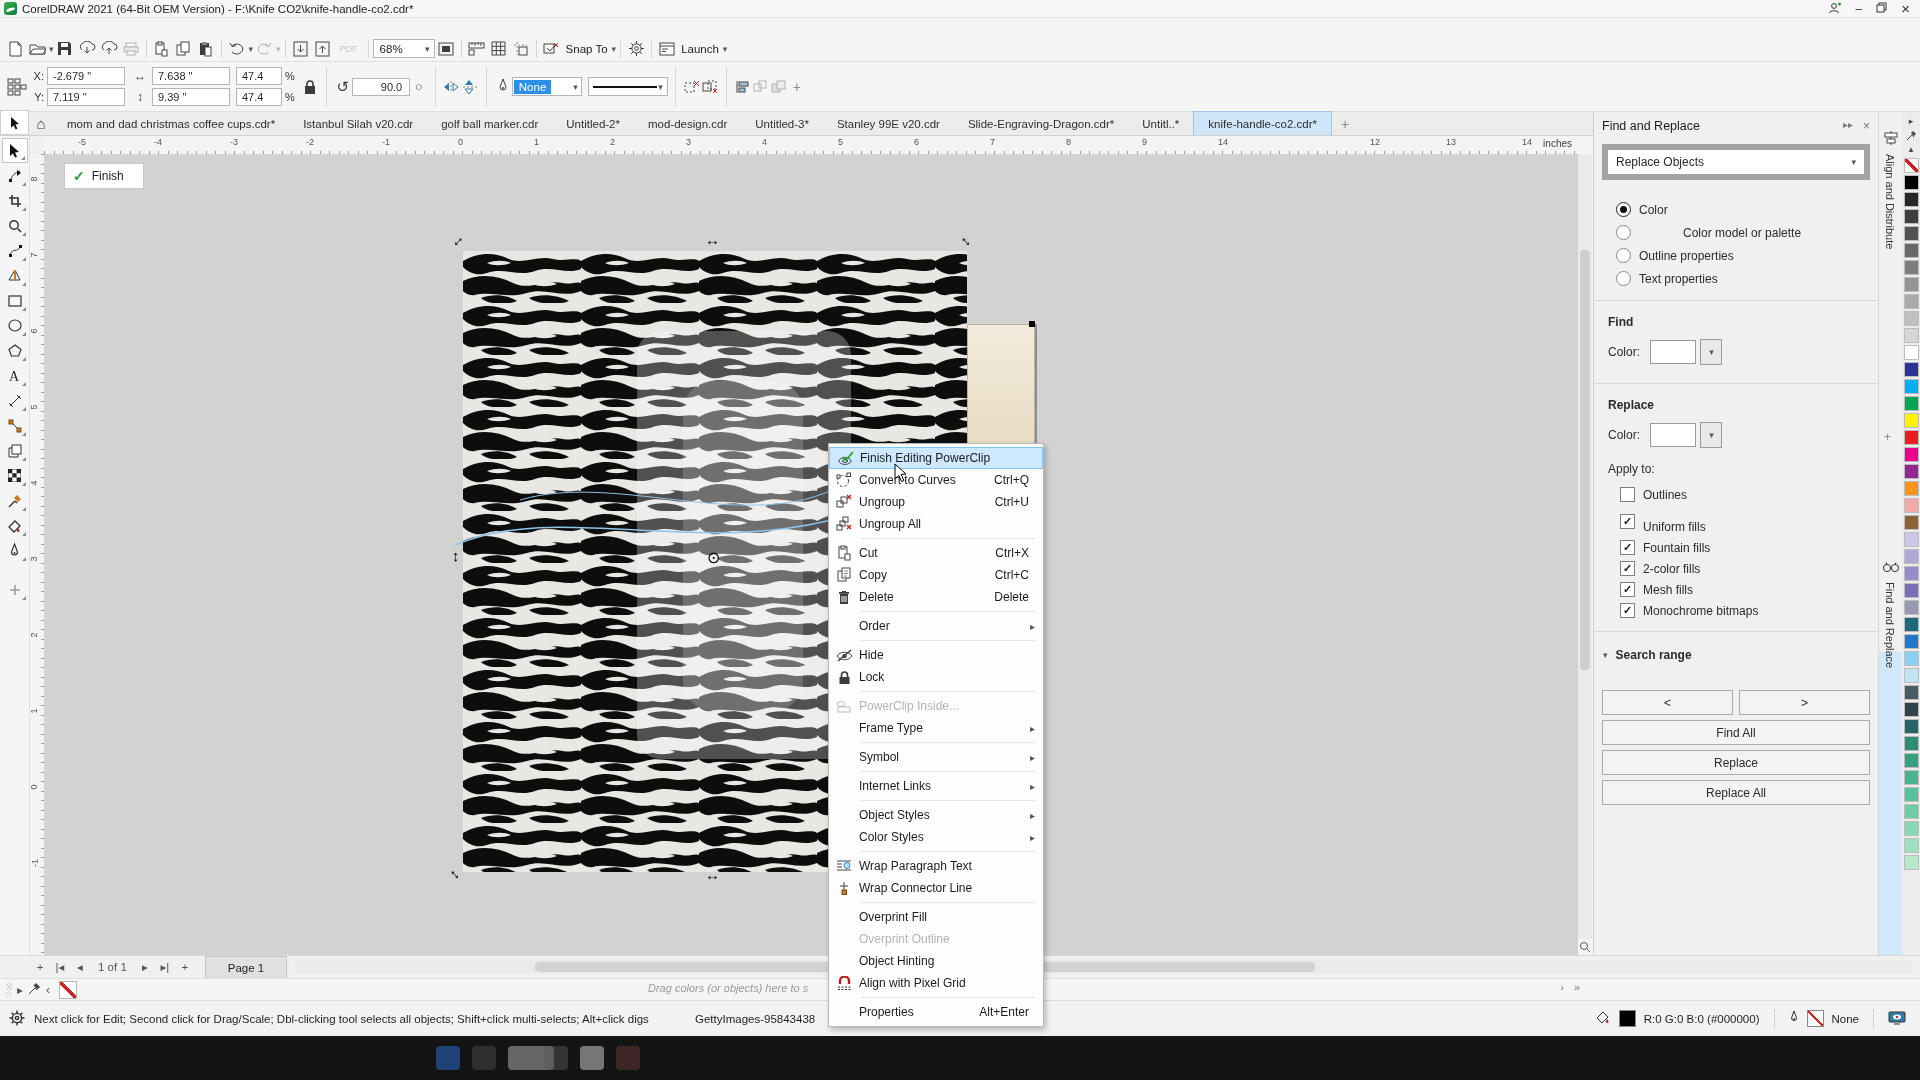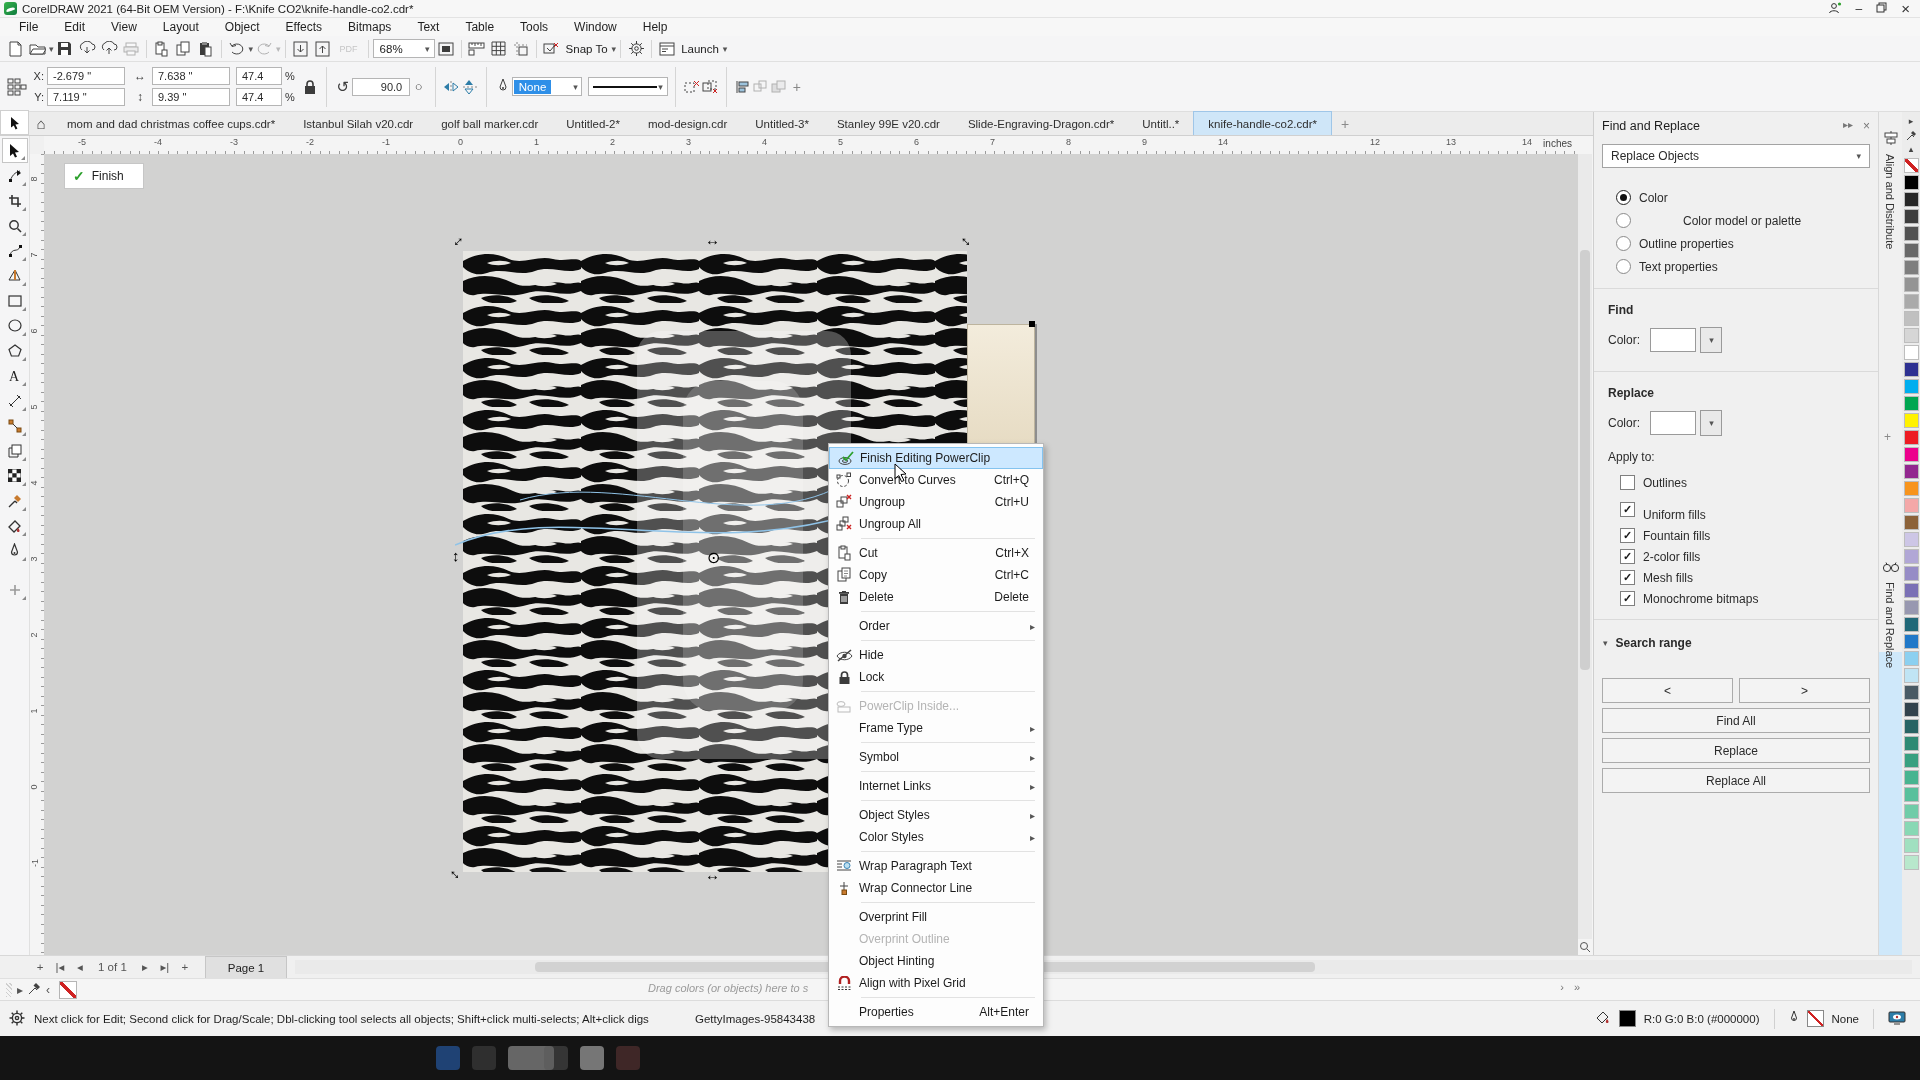--- a/index.html
+++ b/index.html
@@ -87,21 +87,21 @@
   .ctx-short{margin-left:auto;padding-right:8px;color:#1c1c1c;}
   .ctx-sub{margin-left:auto;color:#555;font-size:10px;padding-right:2px;}
   .ctx-item.hl{background:#cde8ff;border:1px solid #84c3ef;box-sizing:border-box;}
   .ctx-item.disabled .ctx-label,.ctx-item.disabled .ctx-short{color:#b4b4b4;}
   .ctx-sep{height:1px;background:#e2e2e2;margin:3px 8px 3px 32px;}
 
   
   #docker{left:1593px;top:112px;width:285px;height:846px;background:#f0f0f0;border-left:1px solid #cfcfcf;box-sizing:border-box;}
   #docker-header{height:28px;display:flex;align-items:center;padding:0 8px;font-size:12.5px;color:#1d1d1d;}
   #docker-header .hdr-icons{margin-left:auto;color:#777;display:flex;gap:10px;font-size:10px;}
-  #mode-combo{margin:4px 8px;height:24px;background:#fff;border:1px solid #a3a3a3;display:flex;align-items:center;padding:0 8px;font-size:12px;box-sizing:border-box;}
+  #mode-combo{margin:4px 8px;height:24px;background:#fff;border:6px solid #a3a3a3;display:flex;align-items:center;padding:12px 8px;font-size:12px;box-sizing:border-box;}
   #mode-combo .dd{margin-left:auto;}
   .radio-row{display:flex;align-items:center;gap:8px;padding:4px 0 4px 22px;font-size:12px;}
   .radio{width:13px;height:13px;border:1px solid #8a8a8a;border-radius:50%;background:#fff;position:relative;flex:0 0 13px;}
   .radio.sel{border-color:#222;}
   .radio.sel:after{content:"";position:absolute;left:3px;top:3px;width:7px;height:7px;border-radius:50%;background:#111;}
   .dock-div{height:1px;background:#dadada;margin:10px 0;}
   .dock-h{font-weight:bold;font-size:12px;padding:4px 0 10px 14px;}
   .colorrow{display:flex;align-items:center;gap:10px;padding:0 0 8px 14px;font-size:12px;}
   .swatchbox{width:46px;height:24px;border:1px solid #9a9a9a;background:#fff;padding:2px;box-sizing:border-box;}
   .swatchbox .inner{width:100%;height:100%;}
@@ -176,34 +176,20 @@
       <span class="winbtn">
         <svg width="11" height="11">
             <rect x="3" y="1" width="7" height="7" fill="none" stroke="#333"></rect>
             <rect x="1" y="3" width="7" height="7" fill="#f7f7f7" stroke="#333"></rect>
           </svg>
       </span>
       <span class="winbtn" style="font-size:15px;">×</span>
     </div>
   </div>
 
-  <div id="menubar" class="abs">
-      <div class="menu-item">File</div>
-      <div class="menu-item">Edit</div>
-      <div class="menu-item">View</div>
-      <div class="menu-item">Layout</div>
-      <div class="menu-item">Object</div>
-      <div class="menu-item">Effects</div>
-      <div class="menu-item">Bitmaps</div>
-      <div class="menu-item">Text</div>
-      <div class="menu-item">Table</div>
-      <div class="menu-item">Tools</div>
-      <div class="menu-item">Window</div>
-      <div class="menu-item">Help</div>
-    </div>
 
   <div id="toolbar" class="abs">
     <span class="tbi">
         <svg width="15" height="16">
           <path d="M2 1 h8 l3 3 v11 h-11 z" fill="#fff" stroke="#444"></path>
           <path d="M10 1 v3 h3" fill="none" stroke="#444"></path>
         </svg>
       </span>
     <span class="tbi">
         <svg width="17" height="15">

